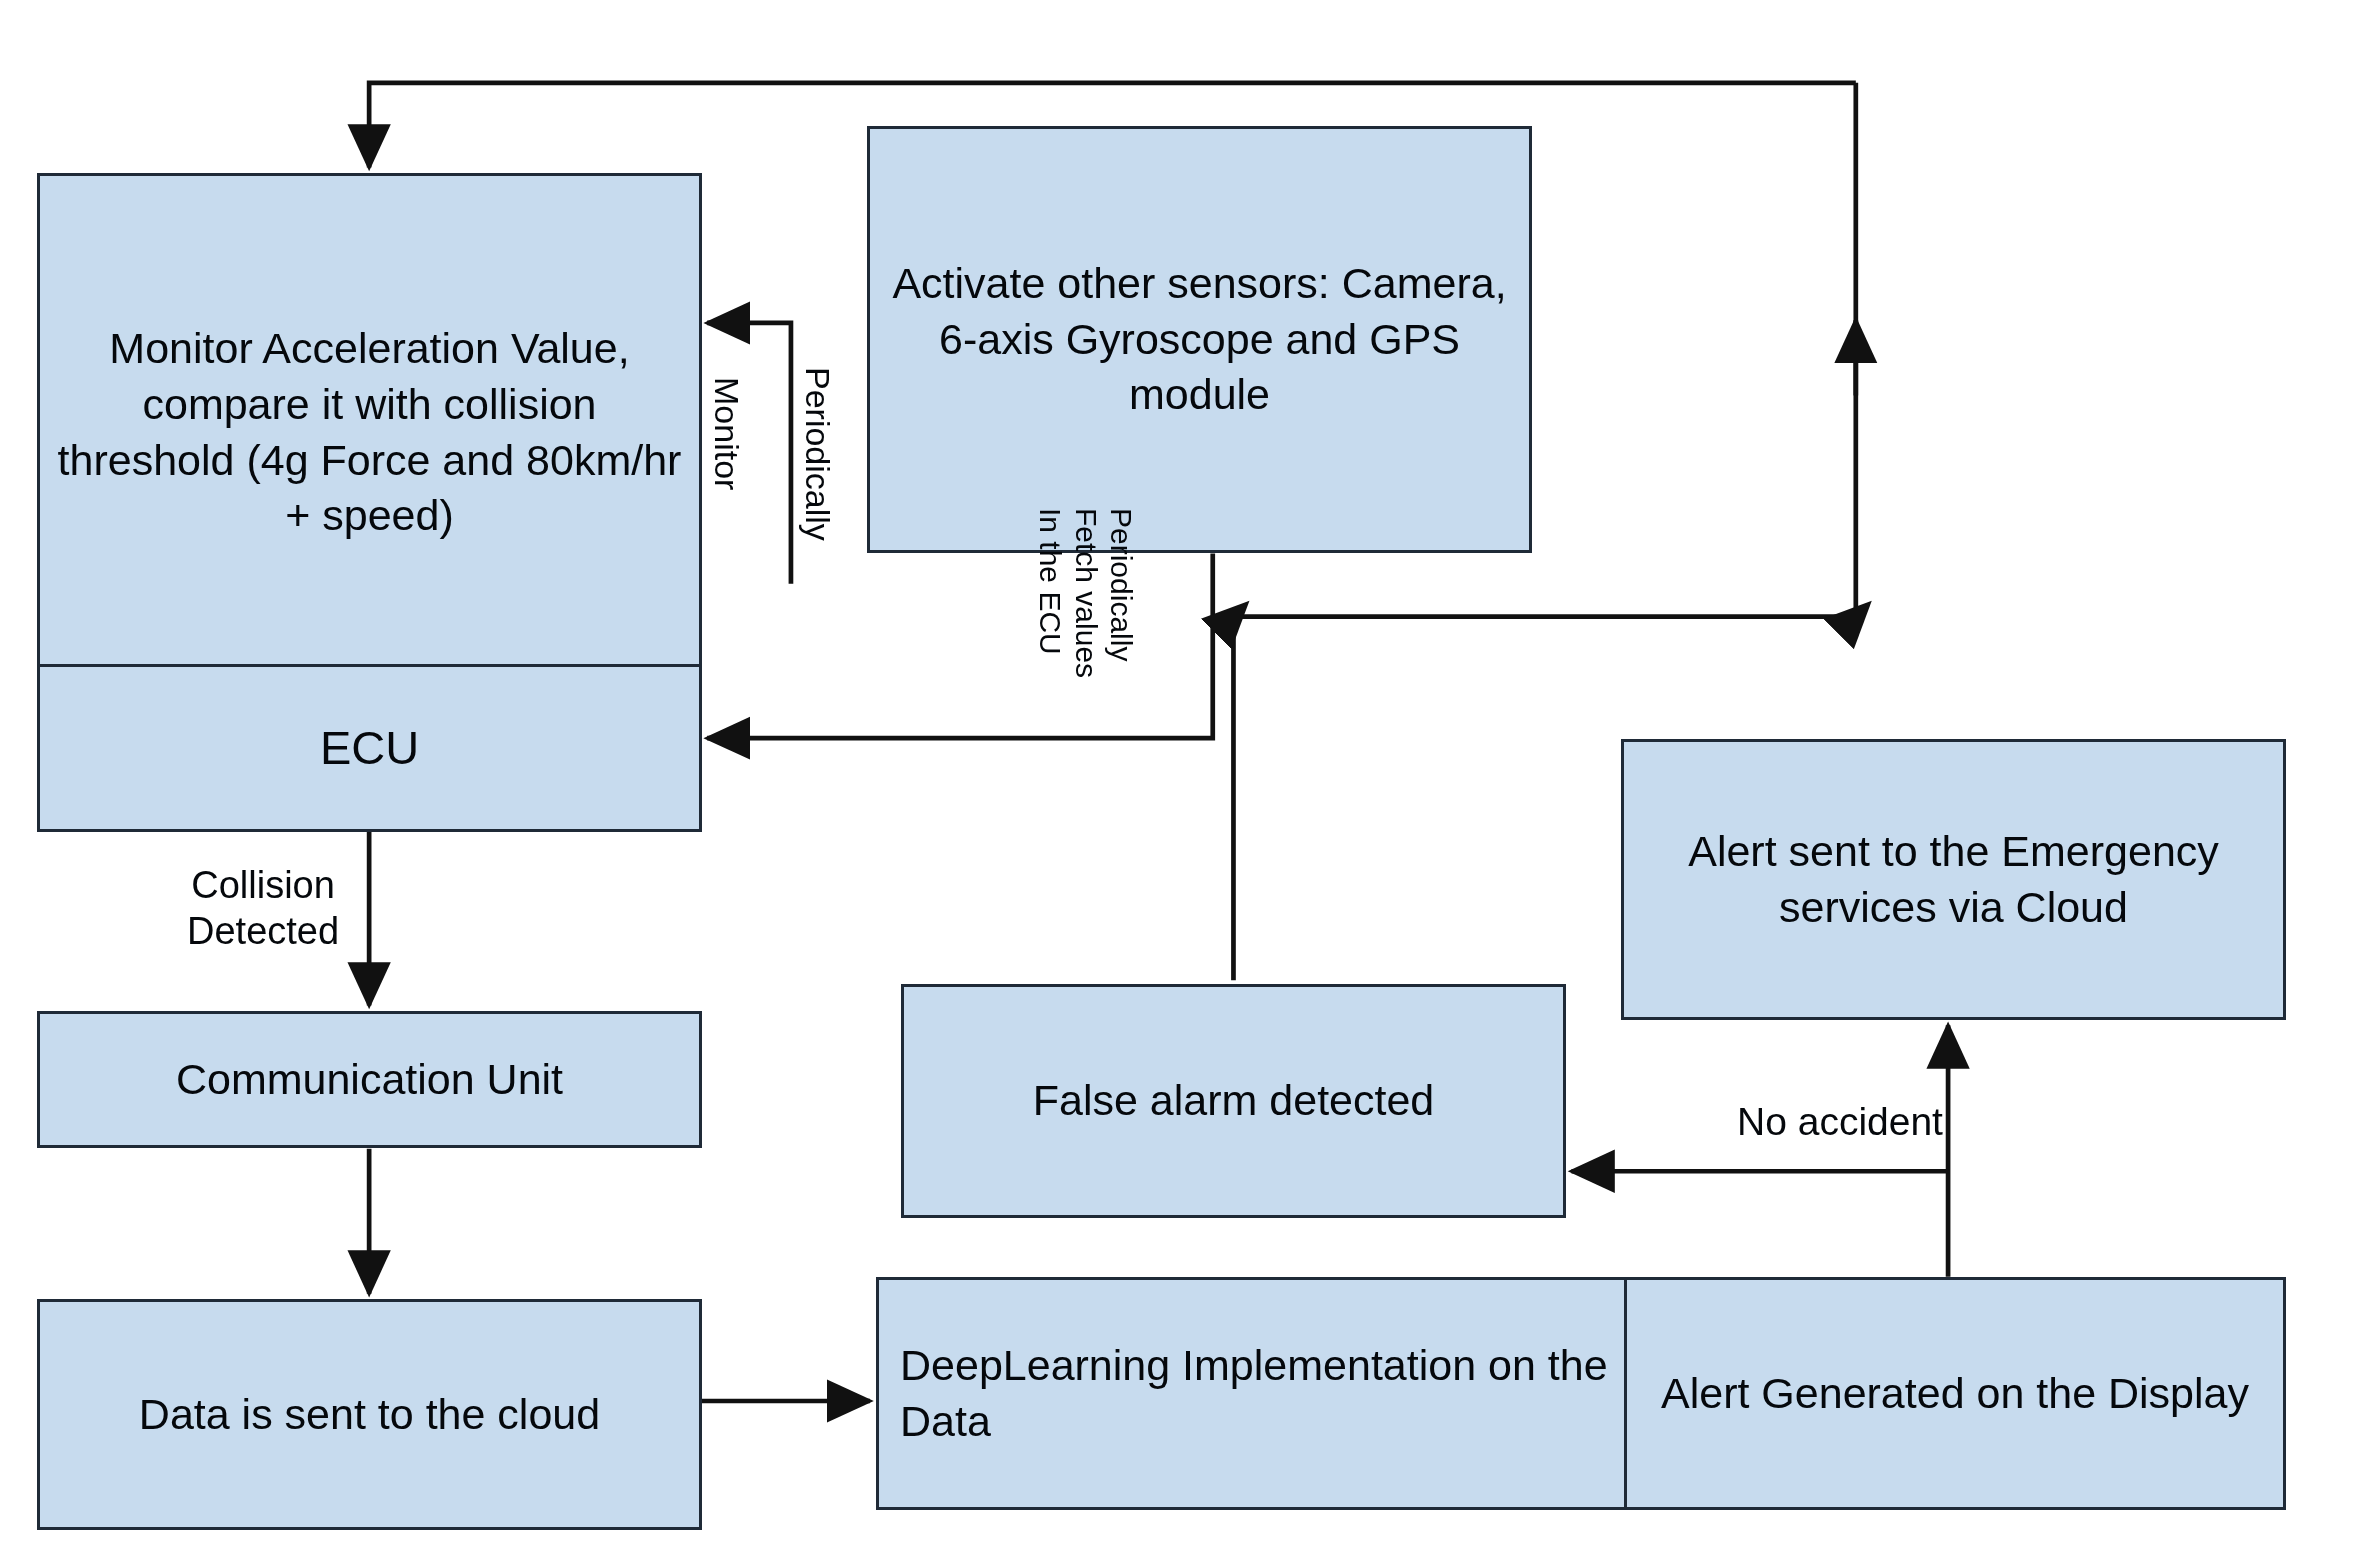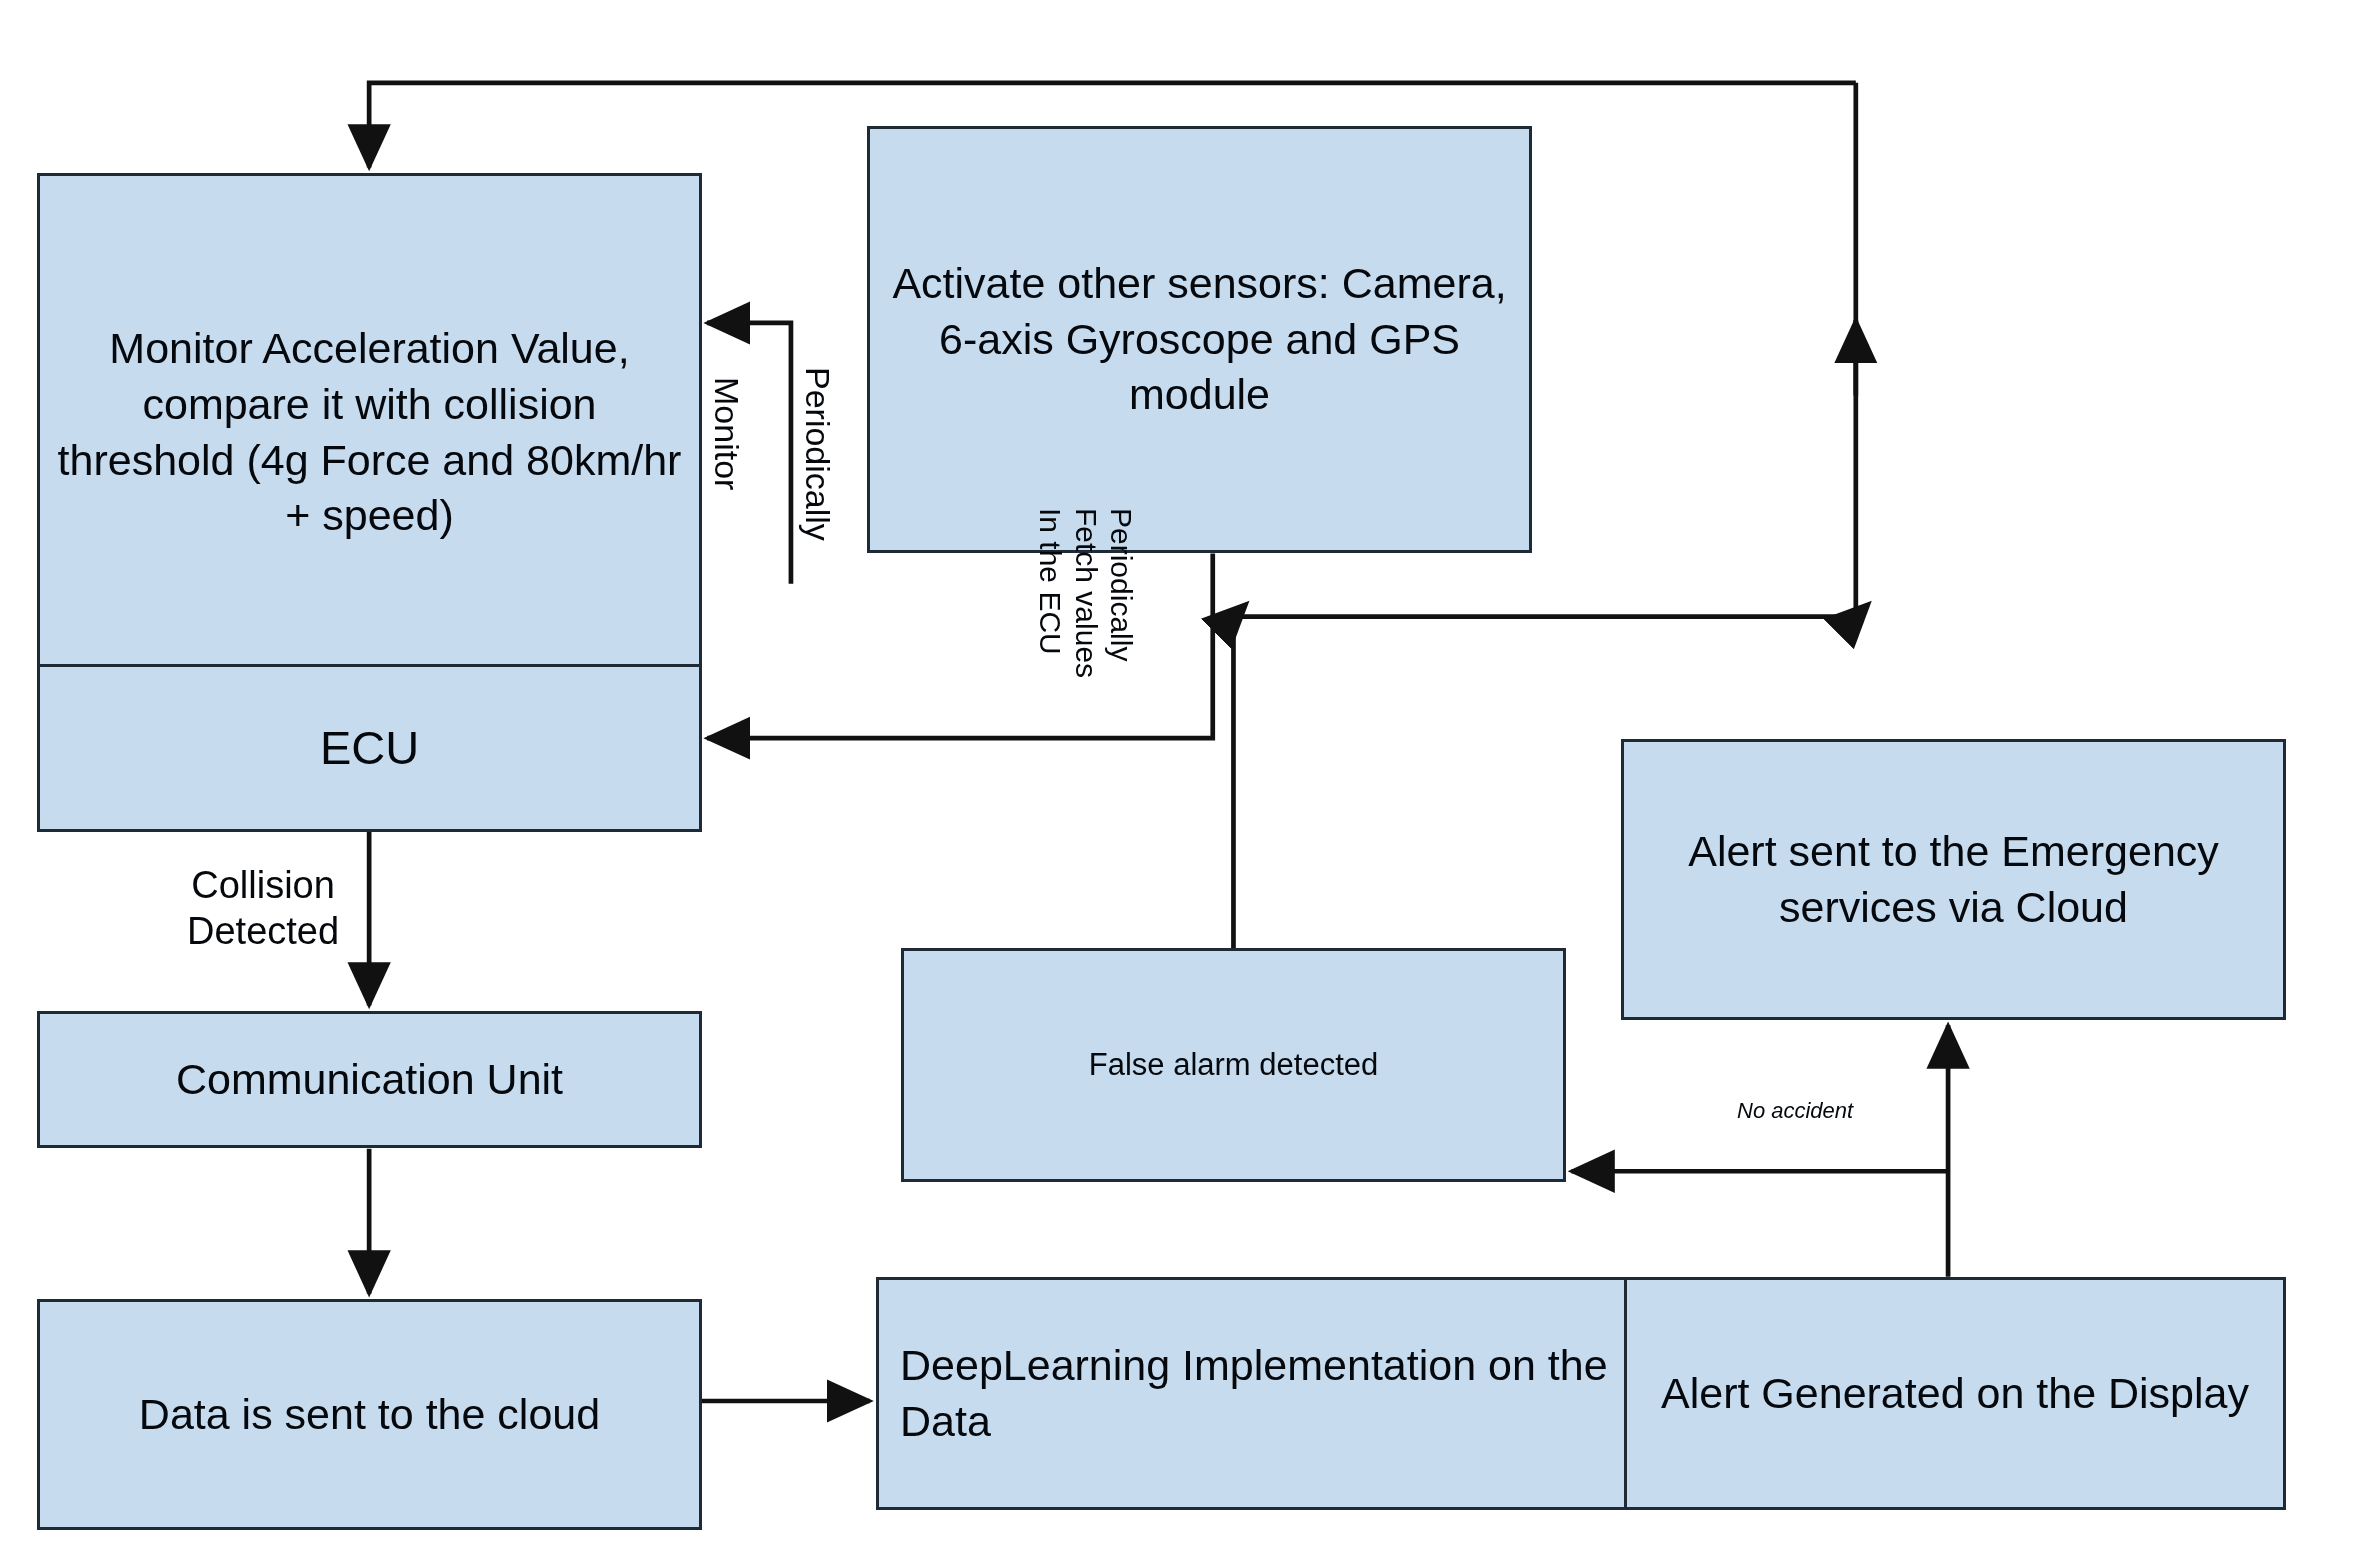--- a/index.html
+++ b/index.html
@@ -107,40 +107,40 @@
   </div>
 
   <div class="node" style="left:1621px;top:739px;width:665px;height:281px;font-size:43px;">
     <span>Alert sent to the Emergency services via Cloud</span>
   </div>
 
   <div class="node" style="left:37px;top:1011px;width:665px;height:137px;font-size:43px;">
     <span>Communication Unit</span>
   </div>
 
-  <div class="node" style="left:901px;top:948px;width:665px;height:234px;font-size:31px;">
+  <div class="node" style="left:901px;top:984px;width:665px;height:234px;font-size:43px;">
     <span>False alarm detected</span>
   </div>
 
   <div class="node" style="left:37px;top:1299px;width:665px;height:231px;font-size:43px;">
     <span>Data is sent to the cloud</span>
   </div>
 
   <div class="node" style="left:876px;top:1277px;width:798px;height:233px;font-size:43px;text-align:left;justify-content:flex-start;padding-left:21px;">
     <span style="text-align:left;">DeepLearning Implementation on the Data</span>
   </div>
 
   <div class="node" style="left:1624px;top:1277px;width:662px;height:233px;font-size:43px;">
     <span>Alert Generated on the Display</span>
   </div>
 
   <div class="edge-label" style="left:162px;top:862px;font-size:38px;text-align:center;">Collision
 Detected</div>
 
-  <div class="edge-label" style="left:1712px;top:1098px;font-size:22px;font-style:italic;">No accident</div>
+  <div class="edge-label" style="left:1712px;top:1098px;font-size:39px;">No accident</div>
 
 
   <div class="vlabel" style="left:747px;top:377px;font-size:34px;">Monitor</div>
 
   <div class="vlabel" style="left:838px;top:367px;font-size:34px;">Periodically</div>
 
   <div class="vlabel" style="left:1139px;top:508px;font-size:30px;">Periodically
 Fetch values
 In the ECU</div>
 

